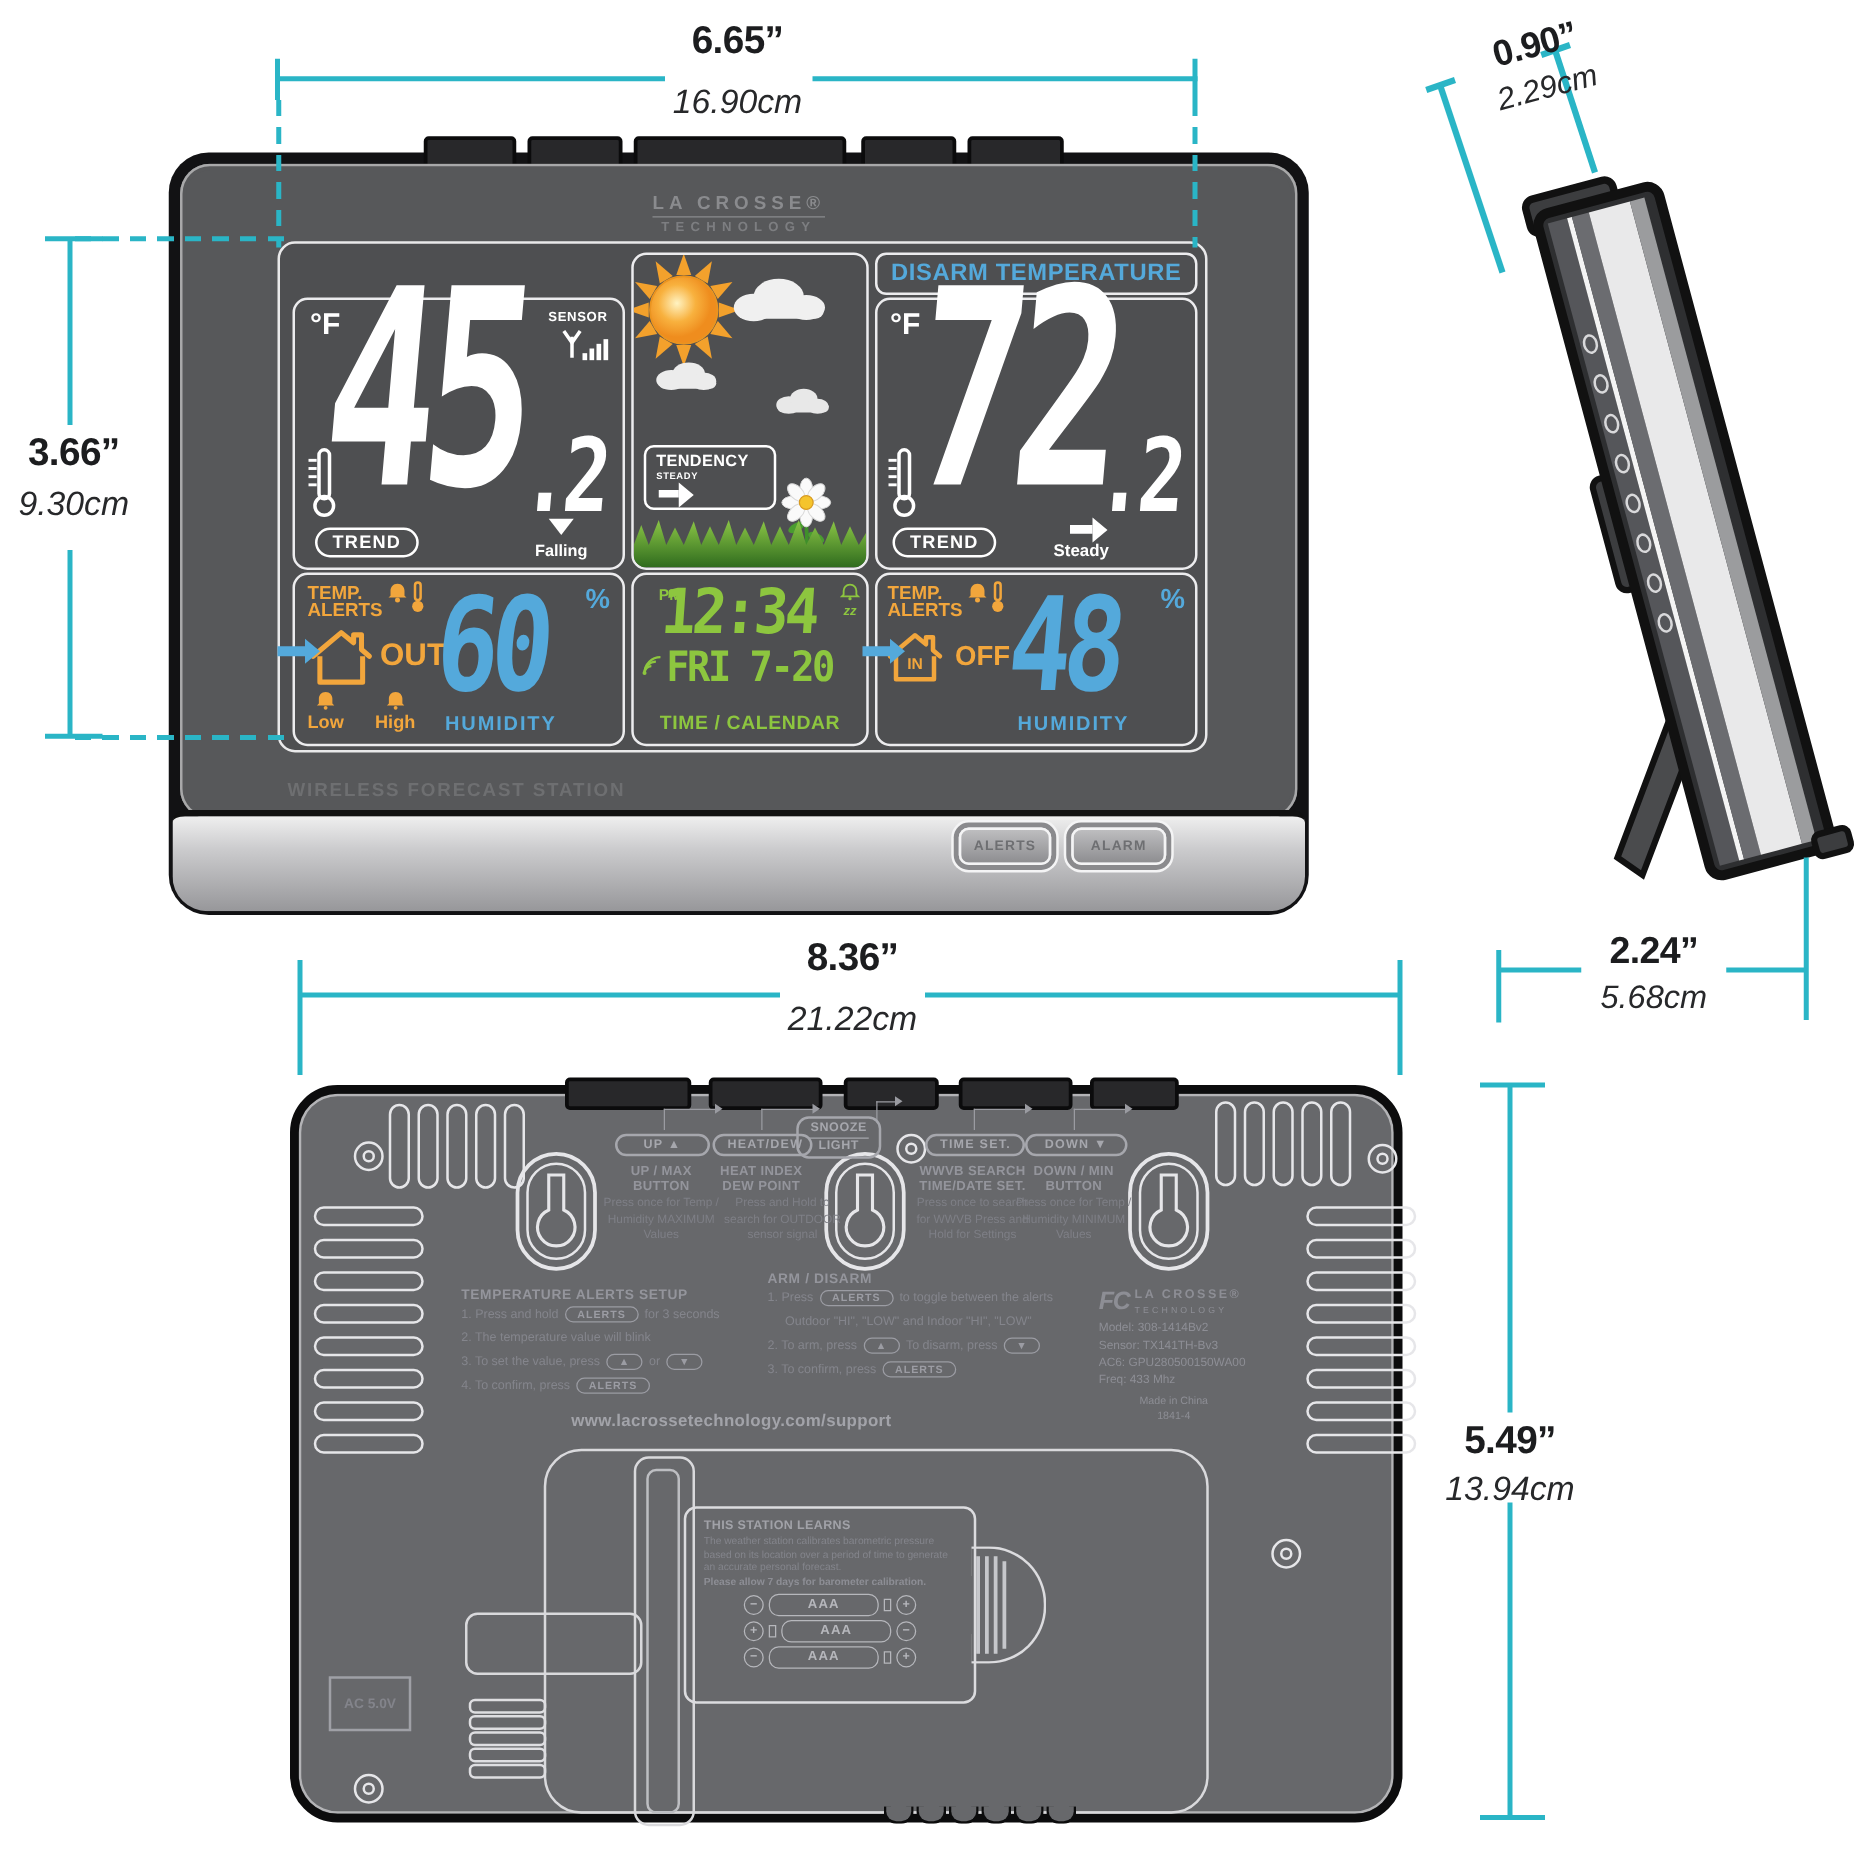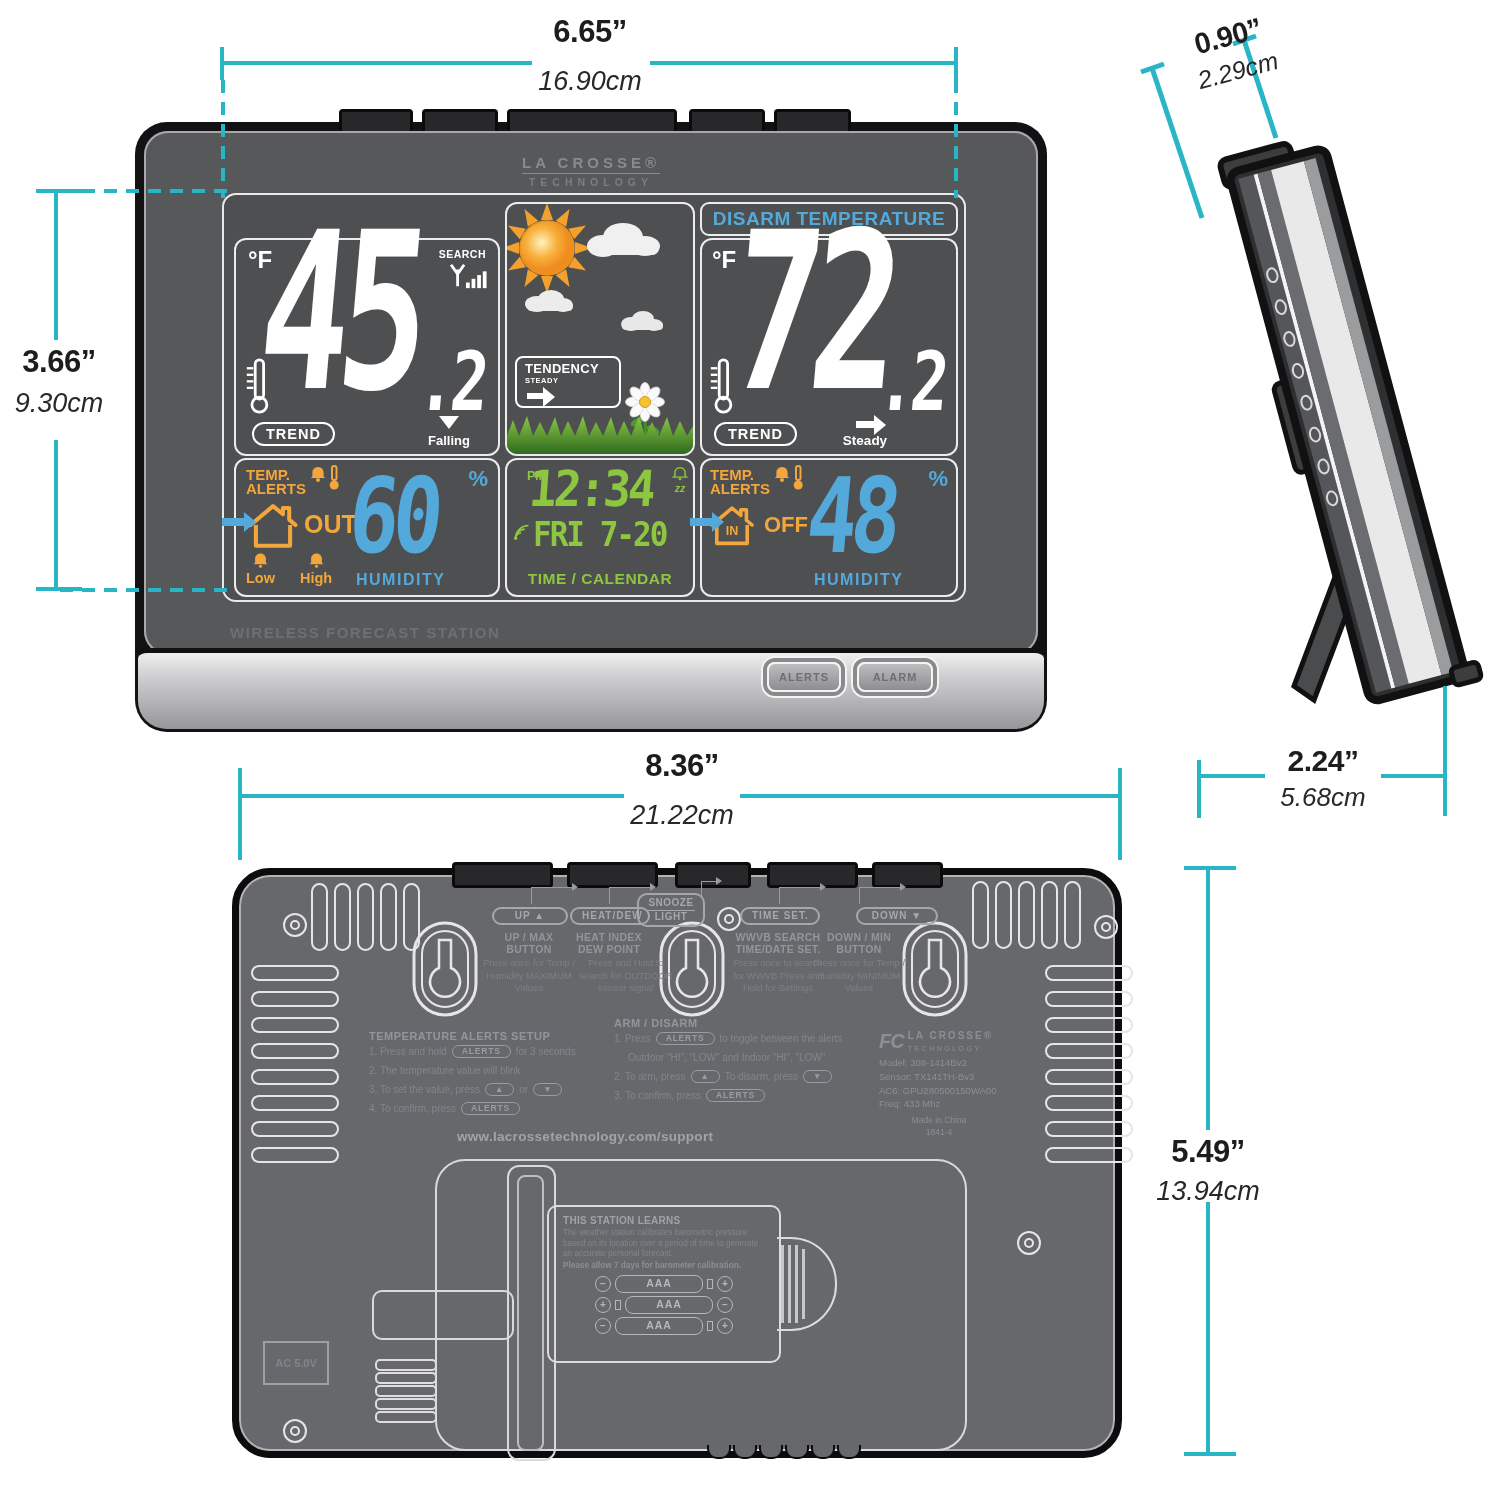--- a/index.html
+++ b/index.html
@@ -101,21 +101,21 @@
     <div class="a c" style="left:356px;top:32px;width:200px;">
       <div style="display:inline-block;border-bottom:1.5px solid #8a8b8e;padding-bottom:2px;color:#8a8b8e;font-weight:700;font-size:15px;letter-spacing:4px;">LA CROSSE®</div>
       <div style="color:#7d7e81;font-weight:700;font-size:10.5px;letter-spacing:5px;margin-top:2px;">TECHNOLOGY</div>
     </div>
 
     <div class="display" style="left:87px;top:71px;width:740px;height:405px;">
 
 
       <div class="box" style="left:10px;top:43px;width:262px;height:214px;">
         <div class="a white" style="left:12px;top:6px;font-weight:700;font-size:24px;">°F</div>
-        <div class="a white" style="right:12px;top:8px;font-weight:700;font-size:10.5px;letter-spacing:.5px;">SEARCH</div>
+        <div class="a white" style="right:12px;top:8px;font-weight:700;font-size:10.5px;letter-spacing:.5px;">SENSOR</div>
         <svg class="a" style="right:8px;top:22px;" width="48" height="28" viewBox="0 0 48 30">
           <path d="M8,3 L15,13 L22,3" stroke="#fff" stroke-width="3" fill="none"></path>
           <line x1="15" y1="8" x2="15" y2="26" stroke="#fff" stroke-width="3"></line>
           <rect x="24" y="22" width="4" height="6" fill="#fff"></rect>
             <rect x="30" y="18" width="4" height="10" fill="#fff"></rect>
           <rect x="36" y="14" width="4" height="14" fill="#fff"></rect>
             <rect x="42" y="10" width="4" height="18" fill="#fff"></rect>
         </svg>
         <div class="a lcd temp-big" style="left:16px;bottom:32px;">45</div>
         <div class="a lcd temp-dec" style="right:18px;bottom:32px;">.2</div>
@@ -457,21 +457,21 @@
       <div>SNOOZE</div>
       <div style="border-top:1.5px solid #a6a7ad;">LIGHT</div>
     </div>
 
     <div class="a bk-pill" style="left:501px;top:32px;width:56px;text-align:center;">
       <span>TIME SET.</span>
     </div>
     <div class="bk-title" style="left:491px;top:56px;width:96px;">WWVB SEARCH TIME/DATE SET.</div>
     <div class="bk-desc" style="left:491px;top:82px;width:96px;">Press once to search for WWVB Press and Hold for Settings</div>
 
-    <div class="a bk-pill" style="left:581px;top:32px;width:58px;text-align:center;margin-left:36px;">
+    <div class="a bk-pill" style="left:581px;top:32px;width:58px;text-align:center;">
       <span>DOWN</span> <span>▼</span>
     </div>
     <div class="bk-title" style="left:573px;top:56px;width:94px;">DOWN / MIN BUTTON</div>
     <div class="bk-desc" style="left:573px;top:82px;width:94px;">Press once for Temp / Humidity MINIMUM Values</div>
 
     <div class="a" style="left:130px;top:155px;">
       <div class="bk-h">TEMPERATURE ALERTS SETUP</div>
       <div class="bk-line">
         <span>1. Press and hold</span>
         <span class="bk-ipill">ALERTS</span>

